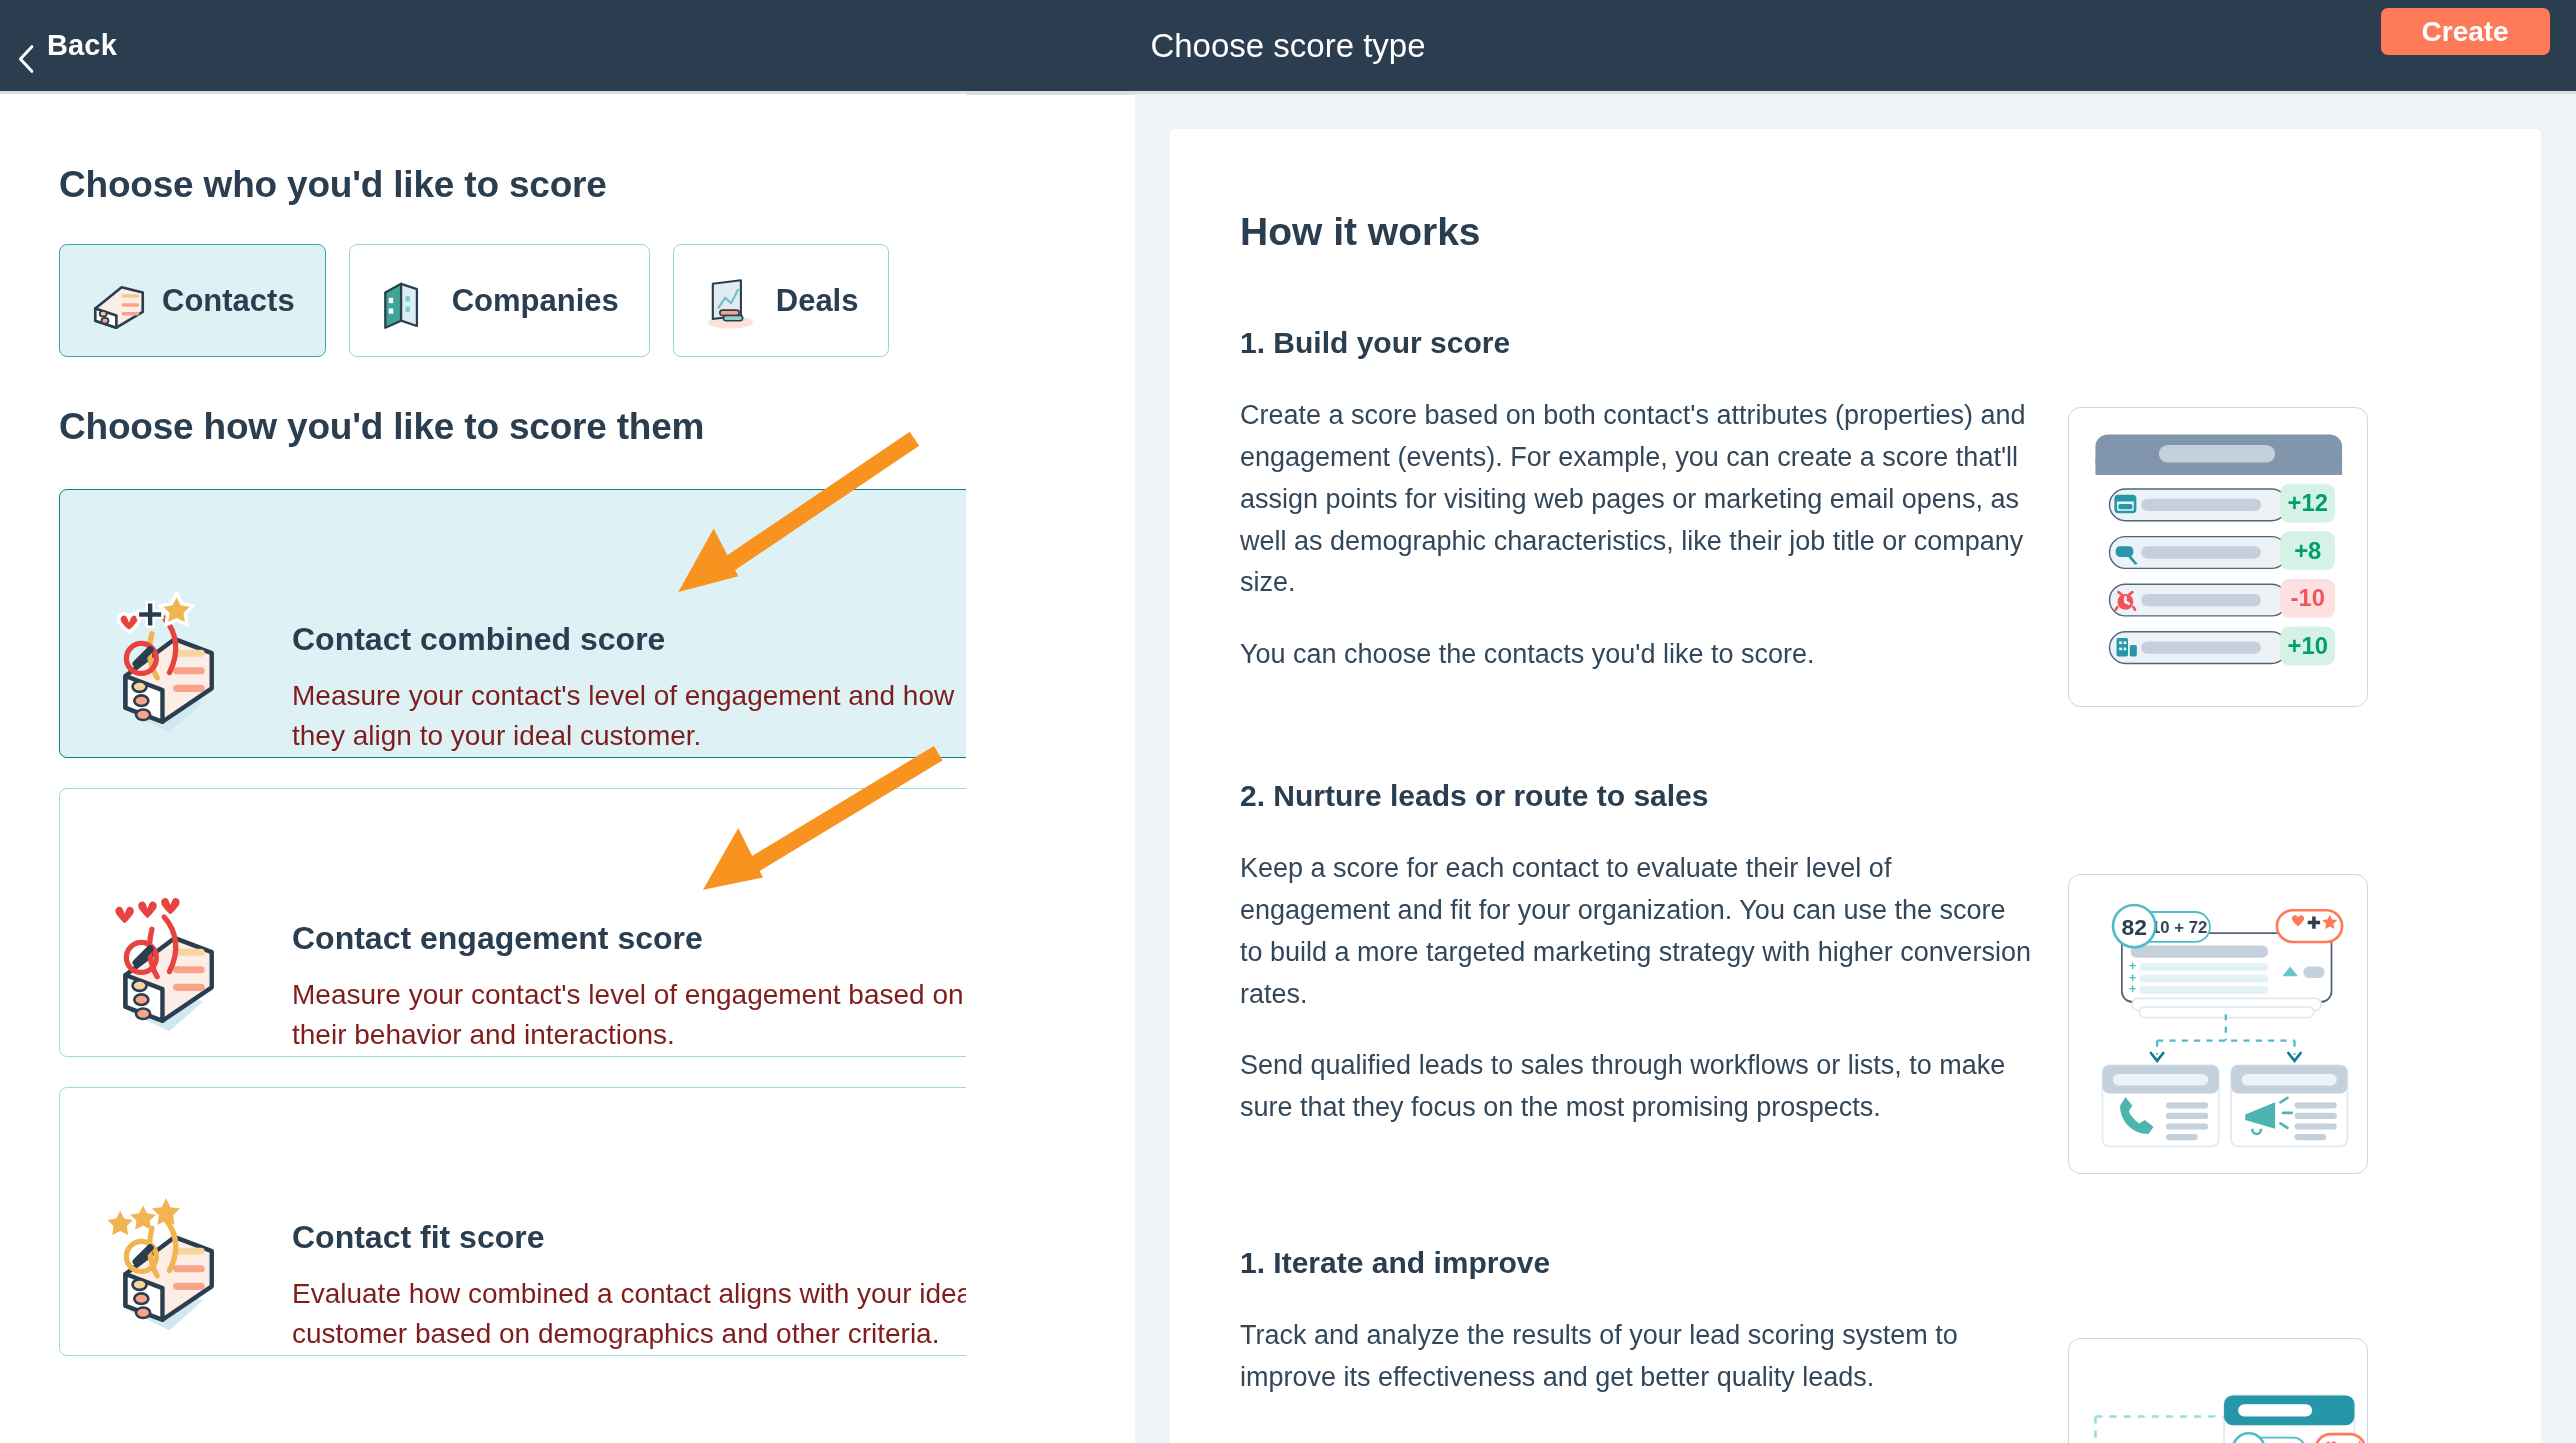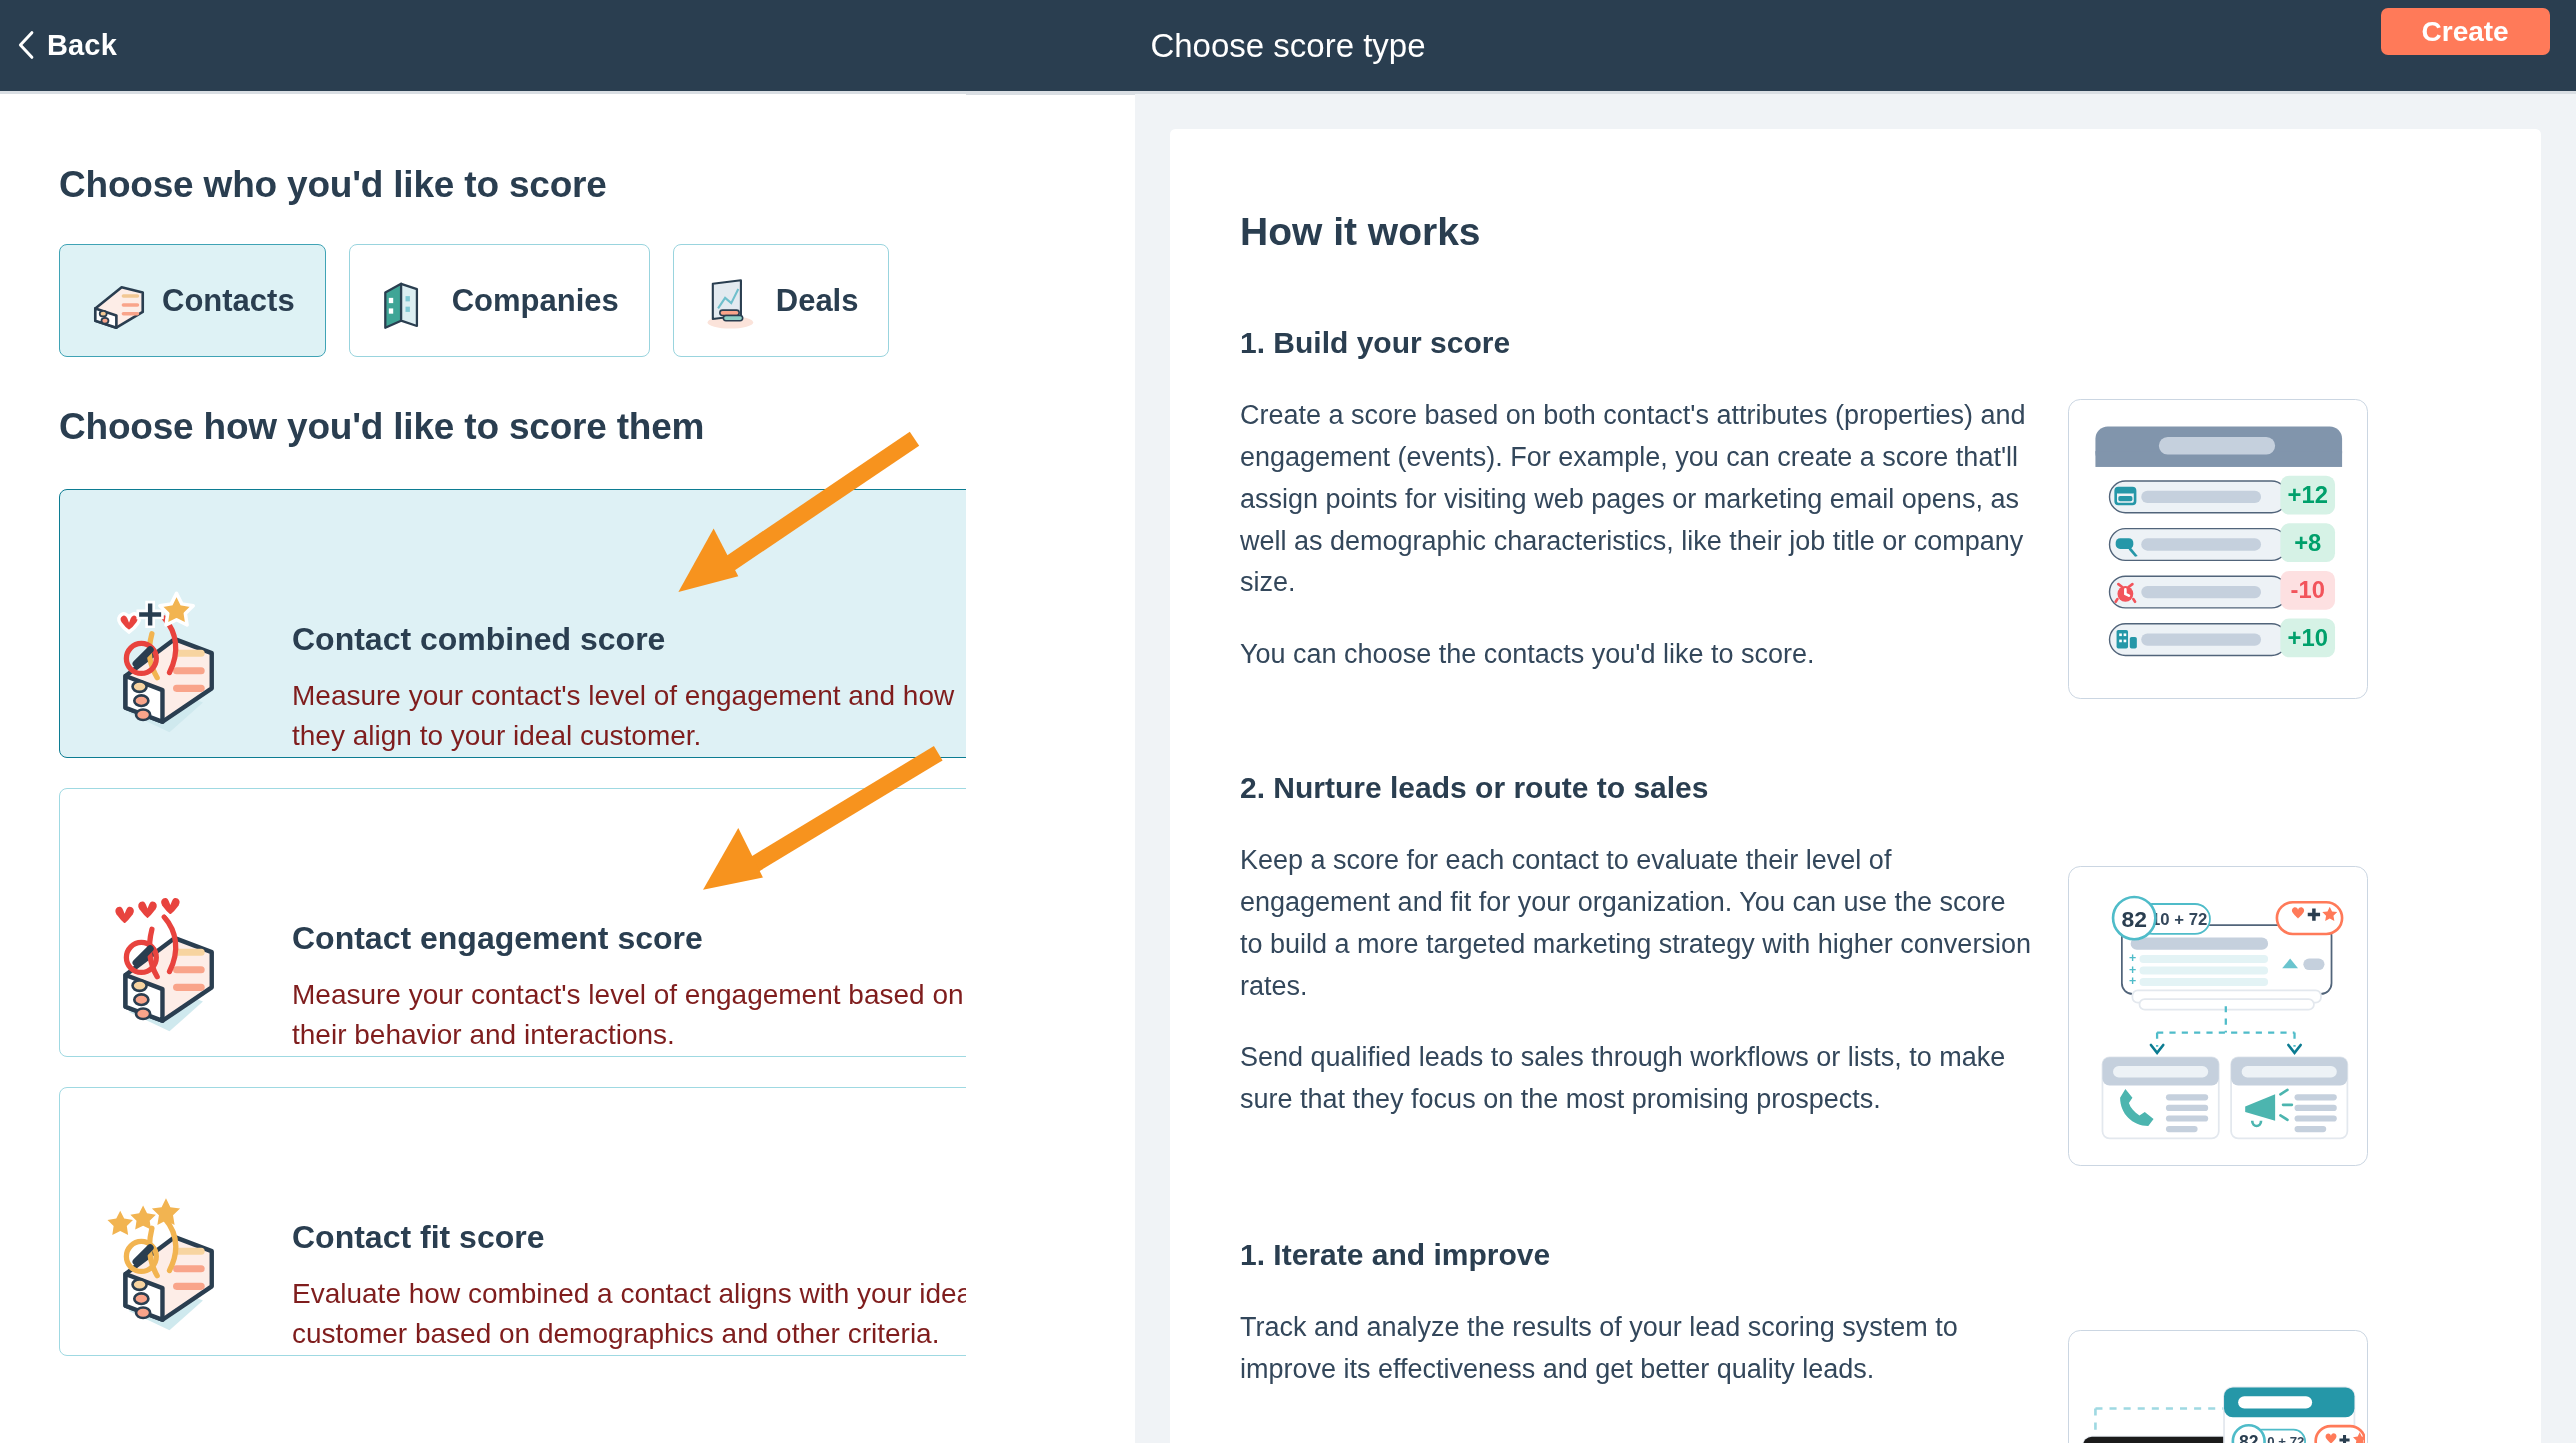--- a/index.html
+++ b/index.html
@@ -12,21 +12,21 @@
   .app { position: relative; width: 2576px; height: 1443px; }
 
   
   .topbar {
     position: absolute; left: 0; top: 0;
     width: 2576px; height: 91px;
     background: #2A3E50;
     display: flex; align-items: center;
   }
   .back-btn {
-    display: flex; align-items: flex-start; gap: 11.5px;
+    display: flex; align-items: flex-end; gap: 11.5px;
     margin-left: 16px; cursor: pointer;
     color: #ffffff;
   }
   .back-chevron {
     display: inline-block; width: 19.4px; height: 19.4px;
     position: relative; top: 0.9px;
   }
   .back-label { font-size: 29px; font-weight: 700; letter-spacing: 0.2px; color:#fff; }
   .topbar-title {
     position: absolute; left: 0; right: 0; top: 0; height: 91px;
@@ -113,21 +113,21 @@
   .step-copy p {
     font-size: 27px; line-height: 1.55; color: #33475B; margin-bottom: 30px;
   }
   .step-copy p:last-child { margin-bottom: 0; }
   .step-fig {
     flex: 0 0 300px; width: 300px; height: 300px;
     border: 1.8px solid #CBD6E2; border-radius: 12.3px;
     background: #ffffff; position: relative; overflow: hidden;
     align-self: flex-start;
   }
-  .fig1 { margin-top: 4px; }
+  .fig1 { margin-top: 12px; }
   .fig2 { margin-top: 26.4px; }
   .fig3 { margin-top: 23px; }
 
   
   .arrows {
     position: absolute; left: 0; top: 0;
     width: 2576px; height: 1443px;
     pointer-events: none;
   }
 </style>

